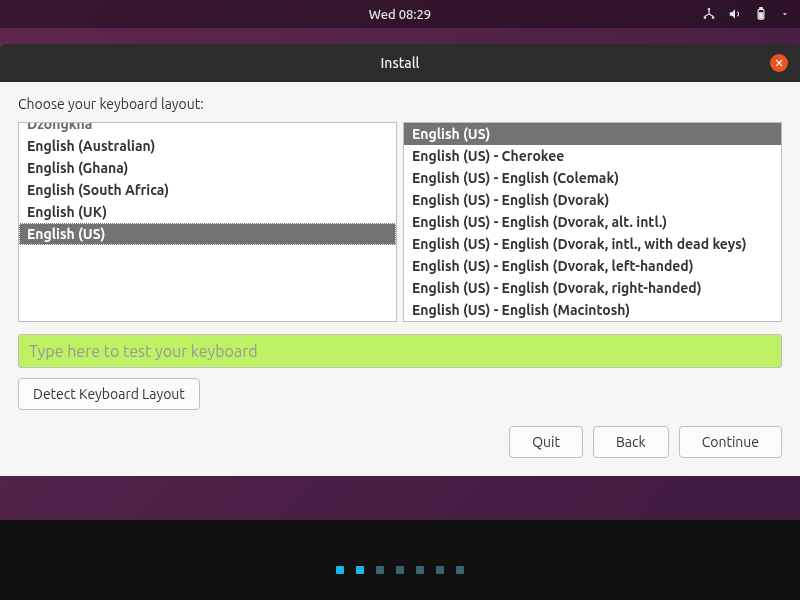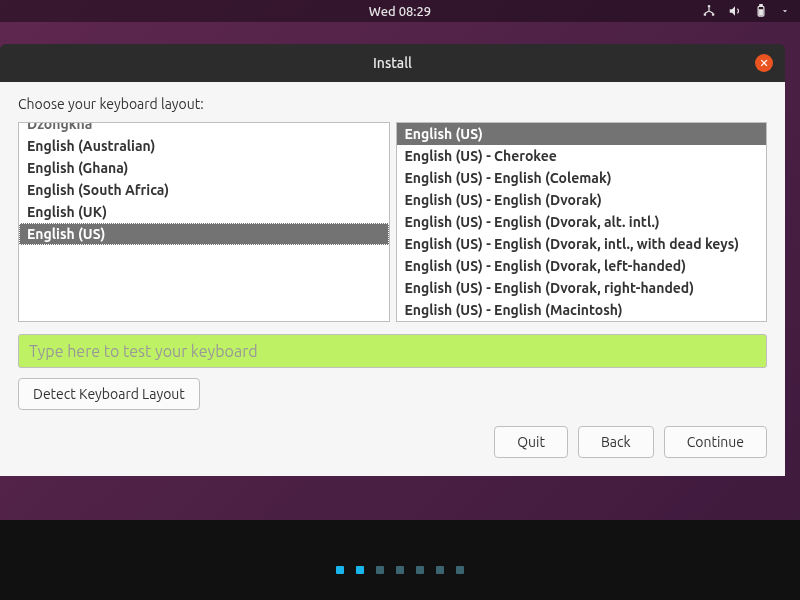--- a/index.html
+++ b/index.html
@@ -1,21 +1,21 @@
 <!DOCTYPE html>
 <html><head>
   <meta charset="utf-8">
   <style>
     * { margin: 0; padding: 0; box-sizing: border-box; font-family: Ubuntu, "Segoe UI", sans-serif; }
     body { width: 800px; height: 600px; background: linear-gradient(135deg, #5e2750 0%, #3d1a3d 100%); position: relative; overflow: hidden; }
-    .topbar { height: 22px; background: rgba(0,0,0,0.4); display: flex; align-items: center; color: #e6e6e6; font-size: 13px; position: relative; }
+    .topbar { height: 28px; background: rgba(0,0,0,0.4); display: flex; align-items: center; color: #e6e6e6; font-size: 13px; position: relative; }
     .topbar .clock { position: absolute; left: 50%; transform: translateX(-50%); font-weight: 500; }
     .topbar .indicators { position: absolute; right: 10px; display: flex; gap: 12px; align-items: center; }
     .topbar .indicators span { display: inline-flex; }
-    .installer { position: absolute; top: 44px; left: 0; right: 15px; background: #2c2c2c; border-radius: 6px 6px 0 0; }
+    .installer { position: absolute; top: 44px; left: 0; right: 0; background: #2c2c2c; border-radius: 6px 6px 0 0; }
     .title-header { height: 38px; position: relative; display: flex; align-items: center; justify-content: center; color: #f0f0f0; font-size: 14px; font-weight: 500; }
     .close-btn { position: absolute; right: 12px; top: 10px; width: 18px; height: 18px; background: #e95420; border-radius: 50%; display: flex; align-items: center; justify-content: center; color: #fff; font-size: 11px; cursor: pointer; }
     .page-title-area { padding: 22px 24px 18px; }
     .page-title { color: #fff; font-size: 26px; font-weight: 300; }
     .body-area { background: #f6f6f6; padding: 14px 18px 18px; }
     .subhead { font-size: 14px; color: #333; margin-bottom: 10px; }
     .lists { display: flex; gap: 6px; font-weight: bold; }
     .listbox { flex: 1; background: #fff; border: 1px solid #bfbfbf; height: 200px; overflow: hidden; font-size: 14px; color: #333; }
     .listbox .row { padding: 3px 8px; white-space: nowrap; overflow: hidden; text-overflow: ellipsis; cursor: default; }
     .listbox .row.cut { color: #666; margin-top: -10px; }

